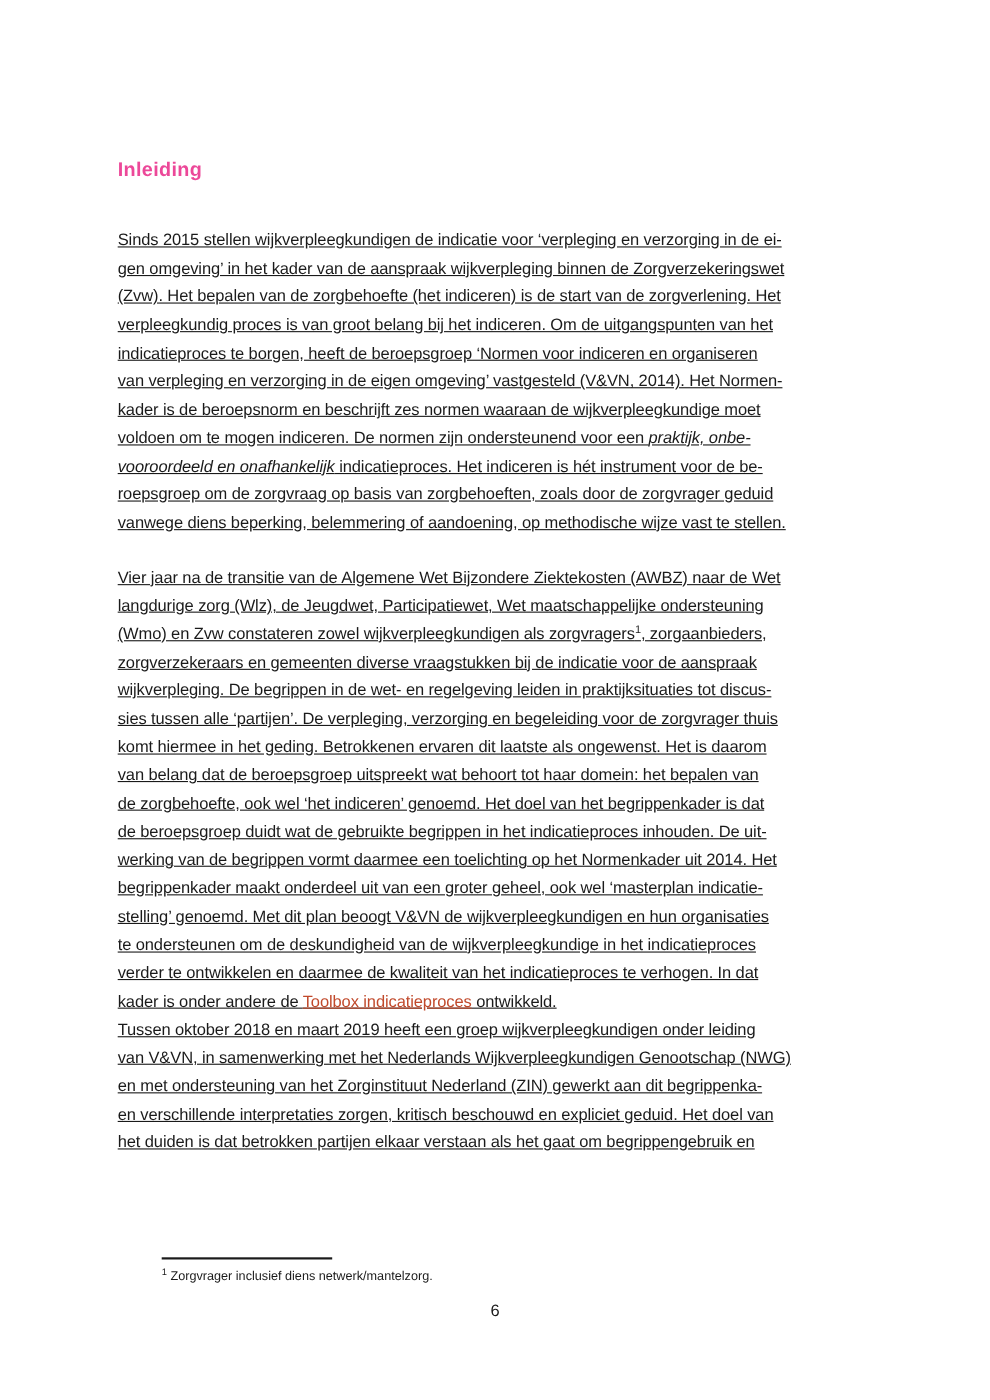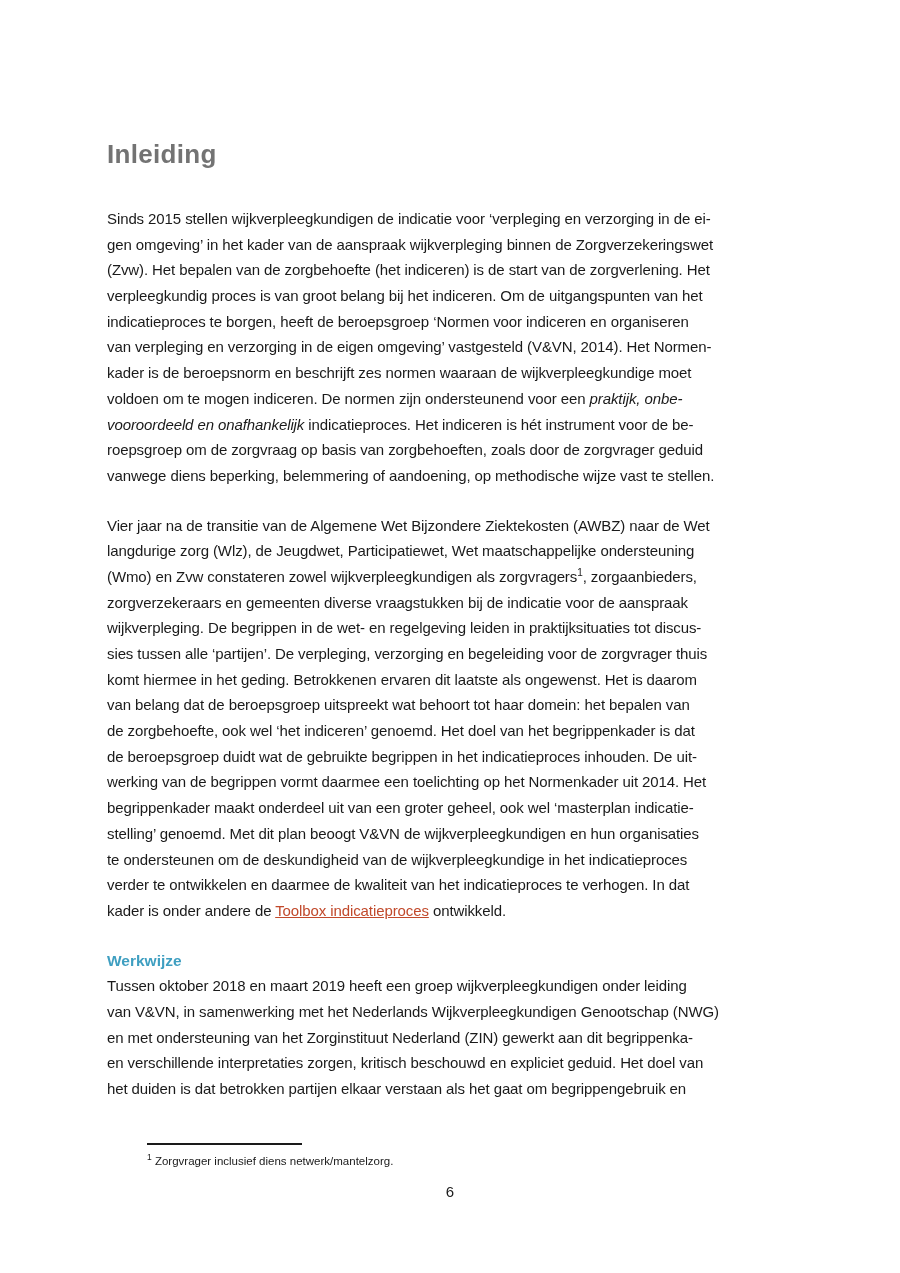--- a/index.html
+++ b/index.html
@@ -16,35 +16,35 @@
     font-family: "Liberation Sans", "DejaVu Sans", sans-serif;
     overflow: hidden;
   }
   .content {
     position: absolute;
     left: 107px;
     top: 140px;
     width: 700px;
   }
   .title {
-    color: #737373;
-    font-size: 26px;
+    color: #ec4899;
+    font-size: 18px;
     font-weight: bold;
     line-height: 29px;
     letter-spacing: 0.3px;
     margin: 0 0 37px 0;
   }
   .subheading {
     color: #3F9FC1;
     font-size: 15.5px;
     font-weight: bold;
     line-height: 25.7px;
     margin: 24px 0 0 0;
   }
-  .para { margin: 0; }
+  .para { margin: 0; text-decoration: underline; }
   .para.gap-top { margin-top: 24px; }
   .line {
     white-space: pre;
     font-size: 15px;
     line-height: 25.7px;
     height: 25.7px;
     letter-spacing: -0.1px;
   }
   .line span, .line a { white-space: pre; }
   .it { font-style: italic; }
@@ -125,21 +125,20 @@
       <div class="line">de zorgbehoefte, ook wel ‘het indiceren’ genoemd. Het doel van het begrippenkader is dat</div>
       <div class="line">de beroepsgroep duidt wat de gebruikte begrippen in het indicatieproces inhouden. De uit-</div>
       <div class="line">werking van de begrippen vormt daarmee een toelichting op het Normenkader uit 2014. Het</div>
       <div class="line">begrippenkader maakt onderdeel uit van een groter geheel, ook wel ‘masterplan indicatie-</div>
       <div class="line">stelling’ genoemd. Met dit plan beoogt V&amp;VN de wijkverpleegkundigen en hun organisaties</div>
       <div class="line">te ondersteunen om de deskundigheid van de wijkverpleegkundige in het indicatieproces</div>
       <div class="line">verder te ontwikkelen en daarmee de kwaliteit van het indicatieproces te verhogen. In dat</div>
       <div class="line"><span>kader is onder andere de </span><a class="link">Toolbox indicatieproces</a><span> ontwikkeld.</span></div>
     </div>
 
-    <h2 class="subheading">Werkwijze</h2>
 
     <div class="para">
       <div class="line">Tussen oktober 2018 en maart 2019 heeft een groep wijkverpleegkundigen onder leiding</div>
       <div class="line">van V&amp;VN, in samenwerking met het Nederlands Wijkverpleegkundigen Genootschap (NWG)</div>
       <div class="line">en met ondersteuning van het Zorginstituut Nederland (ZIN) gewerkt aan dit begrippenka-</div>
       <div class="line">en verschillende interpretaties zorgen, kritisch beschouwd en expliciet geduid. Het doel van</div>
       <div class="line">het duiden is dat betrokken partijen elkaar verstaan als het gaat om begrippengebruik en</div>
     </div>
 
   </div>

